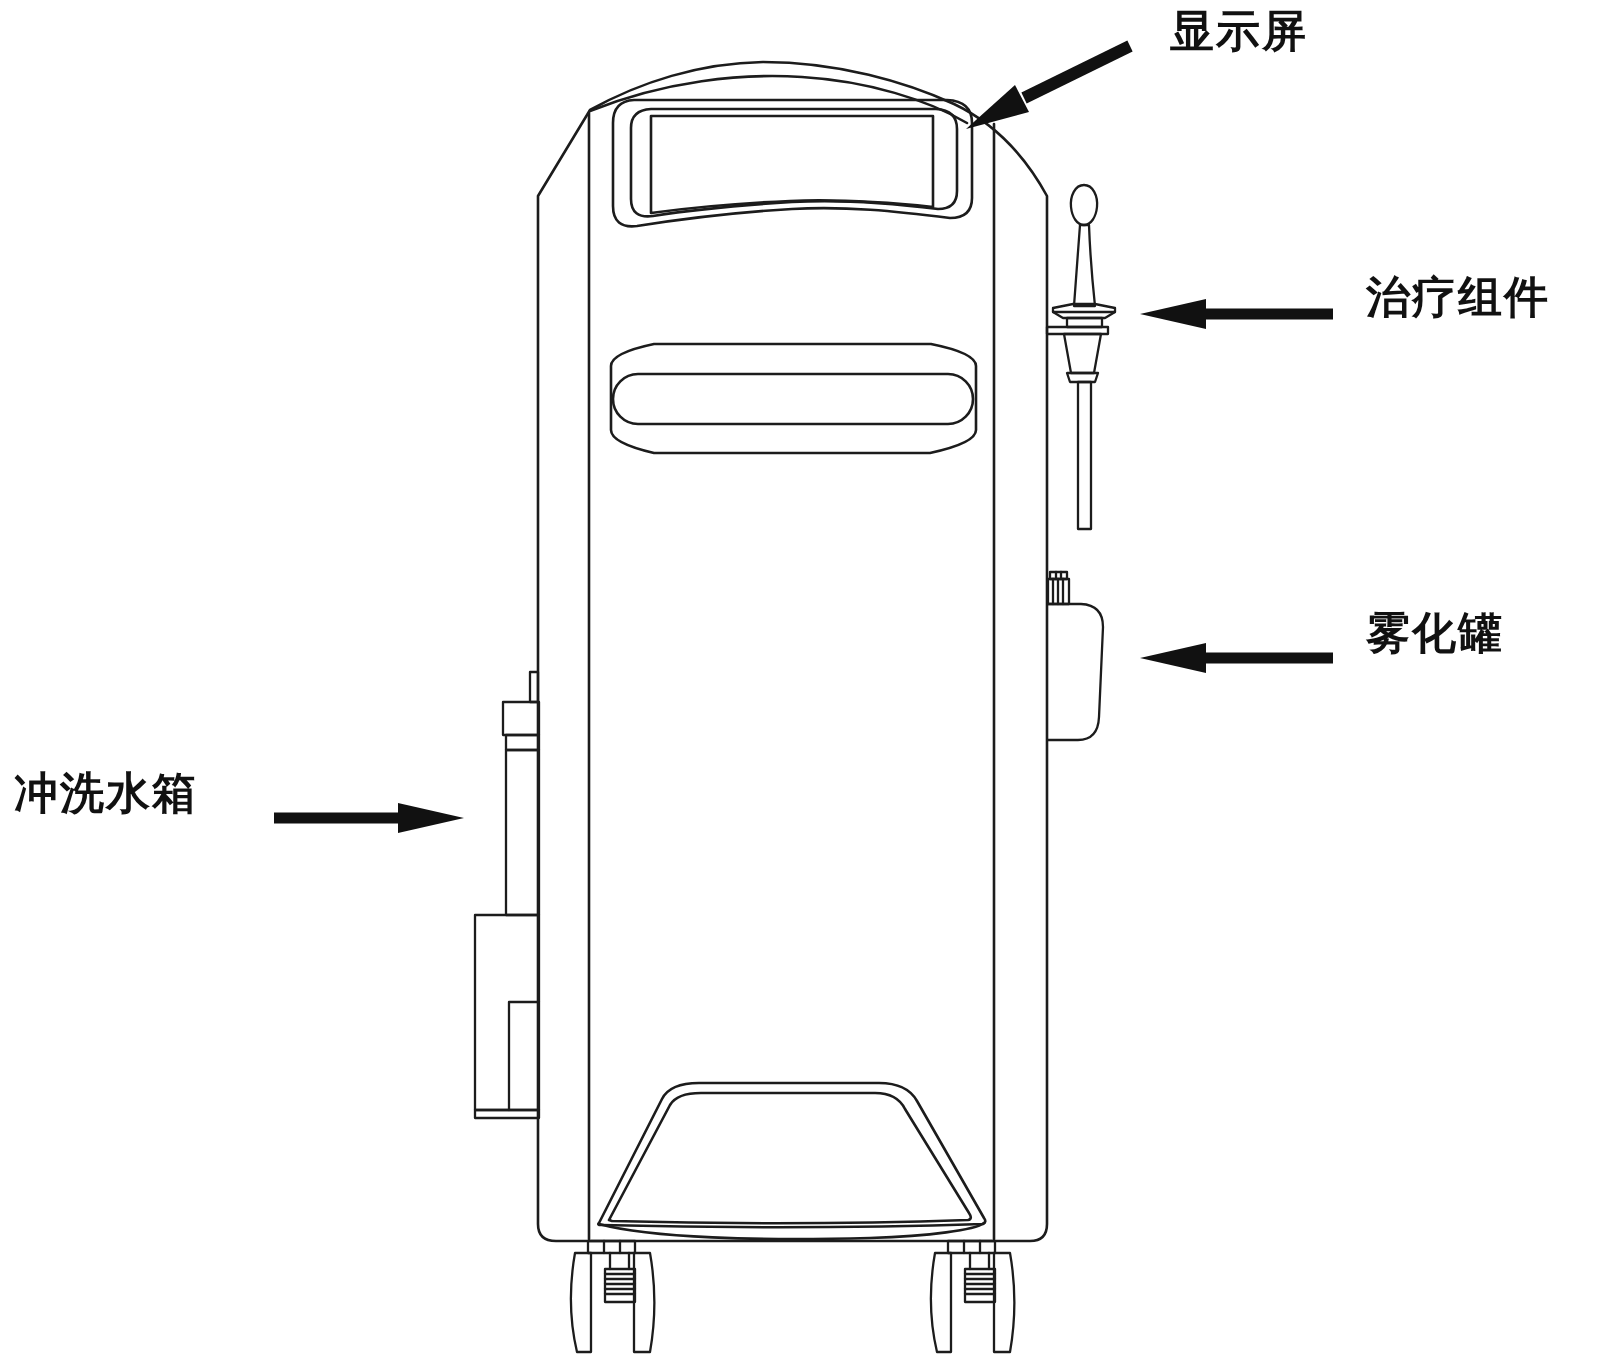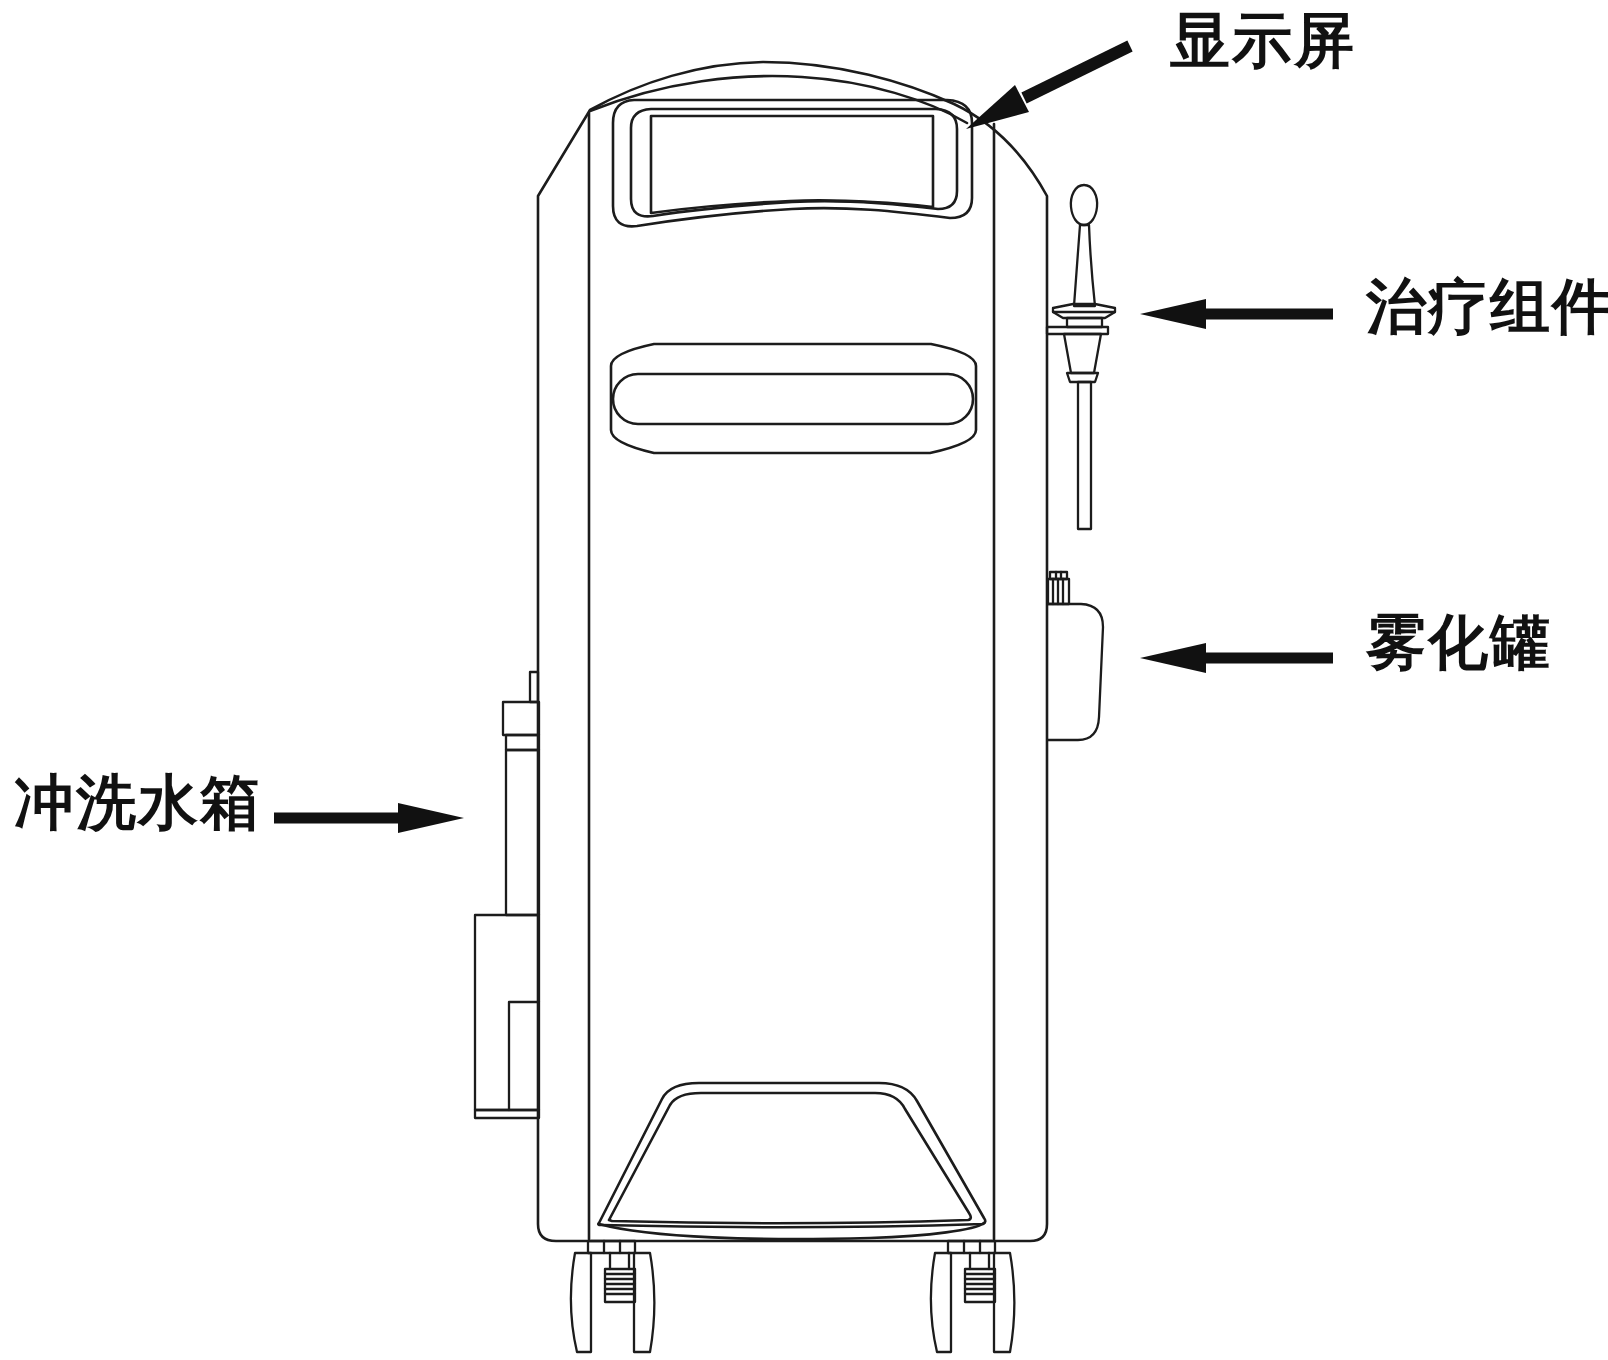--- a/index.html
+++ b/index.html
@@ -7,21 +7,21 @@
     position:relative;
     width:1608px;height:1360px;
     background:#ffffff;
     overflow:hidden;
     font-family:"Liberation Serif", serif;
   }
   .canvas svg{position:absolute;left:0;top:0;}
   .lbl{
     position:absolute;
     font-family:"Liberation Serif", serif;
-    font-size:60px;
+    font-size:44px;
     font-weight:600;
     color:#111111;
     letter-spacing:2px;
     line-height:1.1;
     white-space:nowrap;
     user-select:none;
   }
   .lbl-display   {left:1170px; top:8px;}
   .lbl-treatment {left:1366px; top:274px;}
   .lbl-atomizer  {left:1366px; top:610px;}

